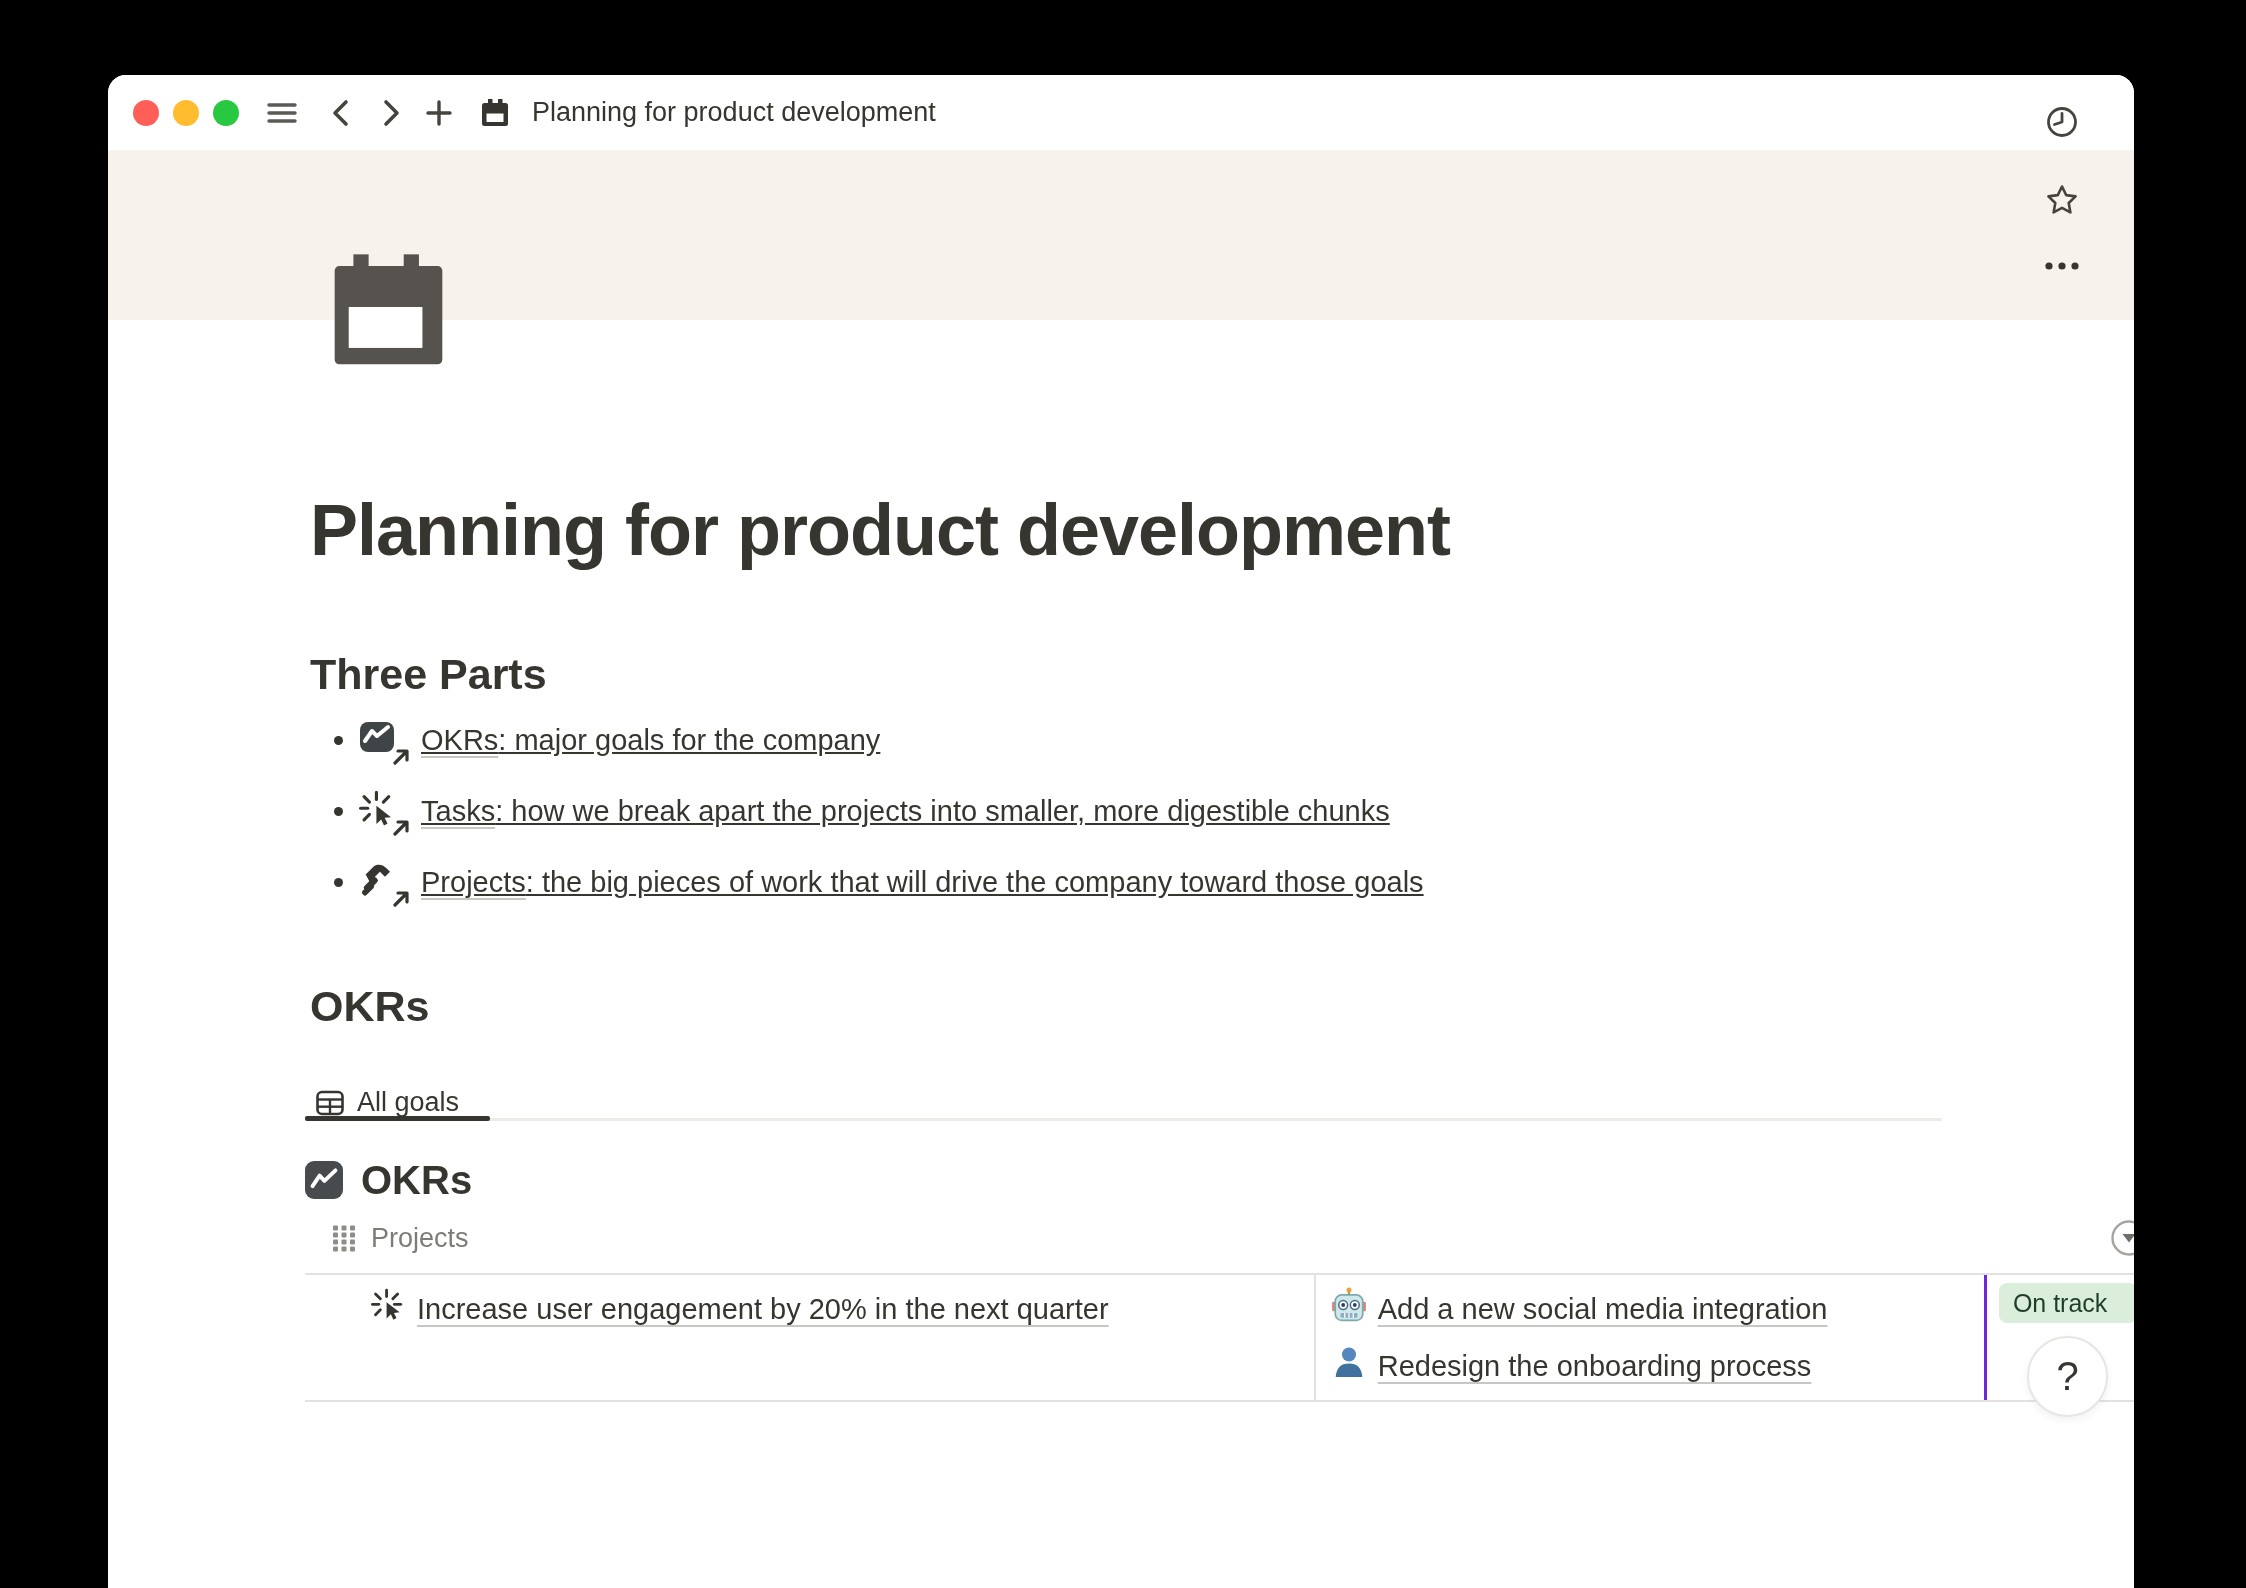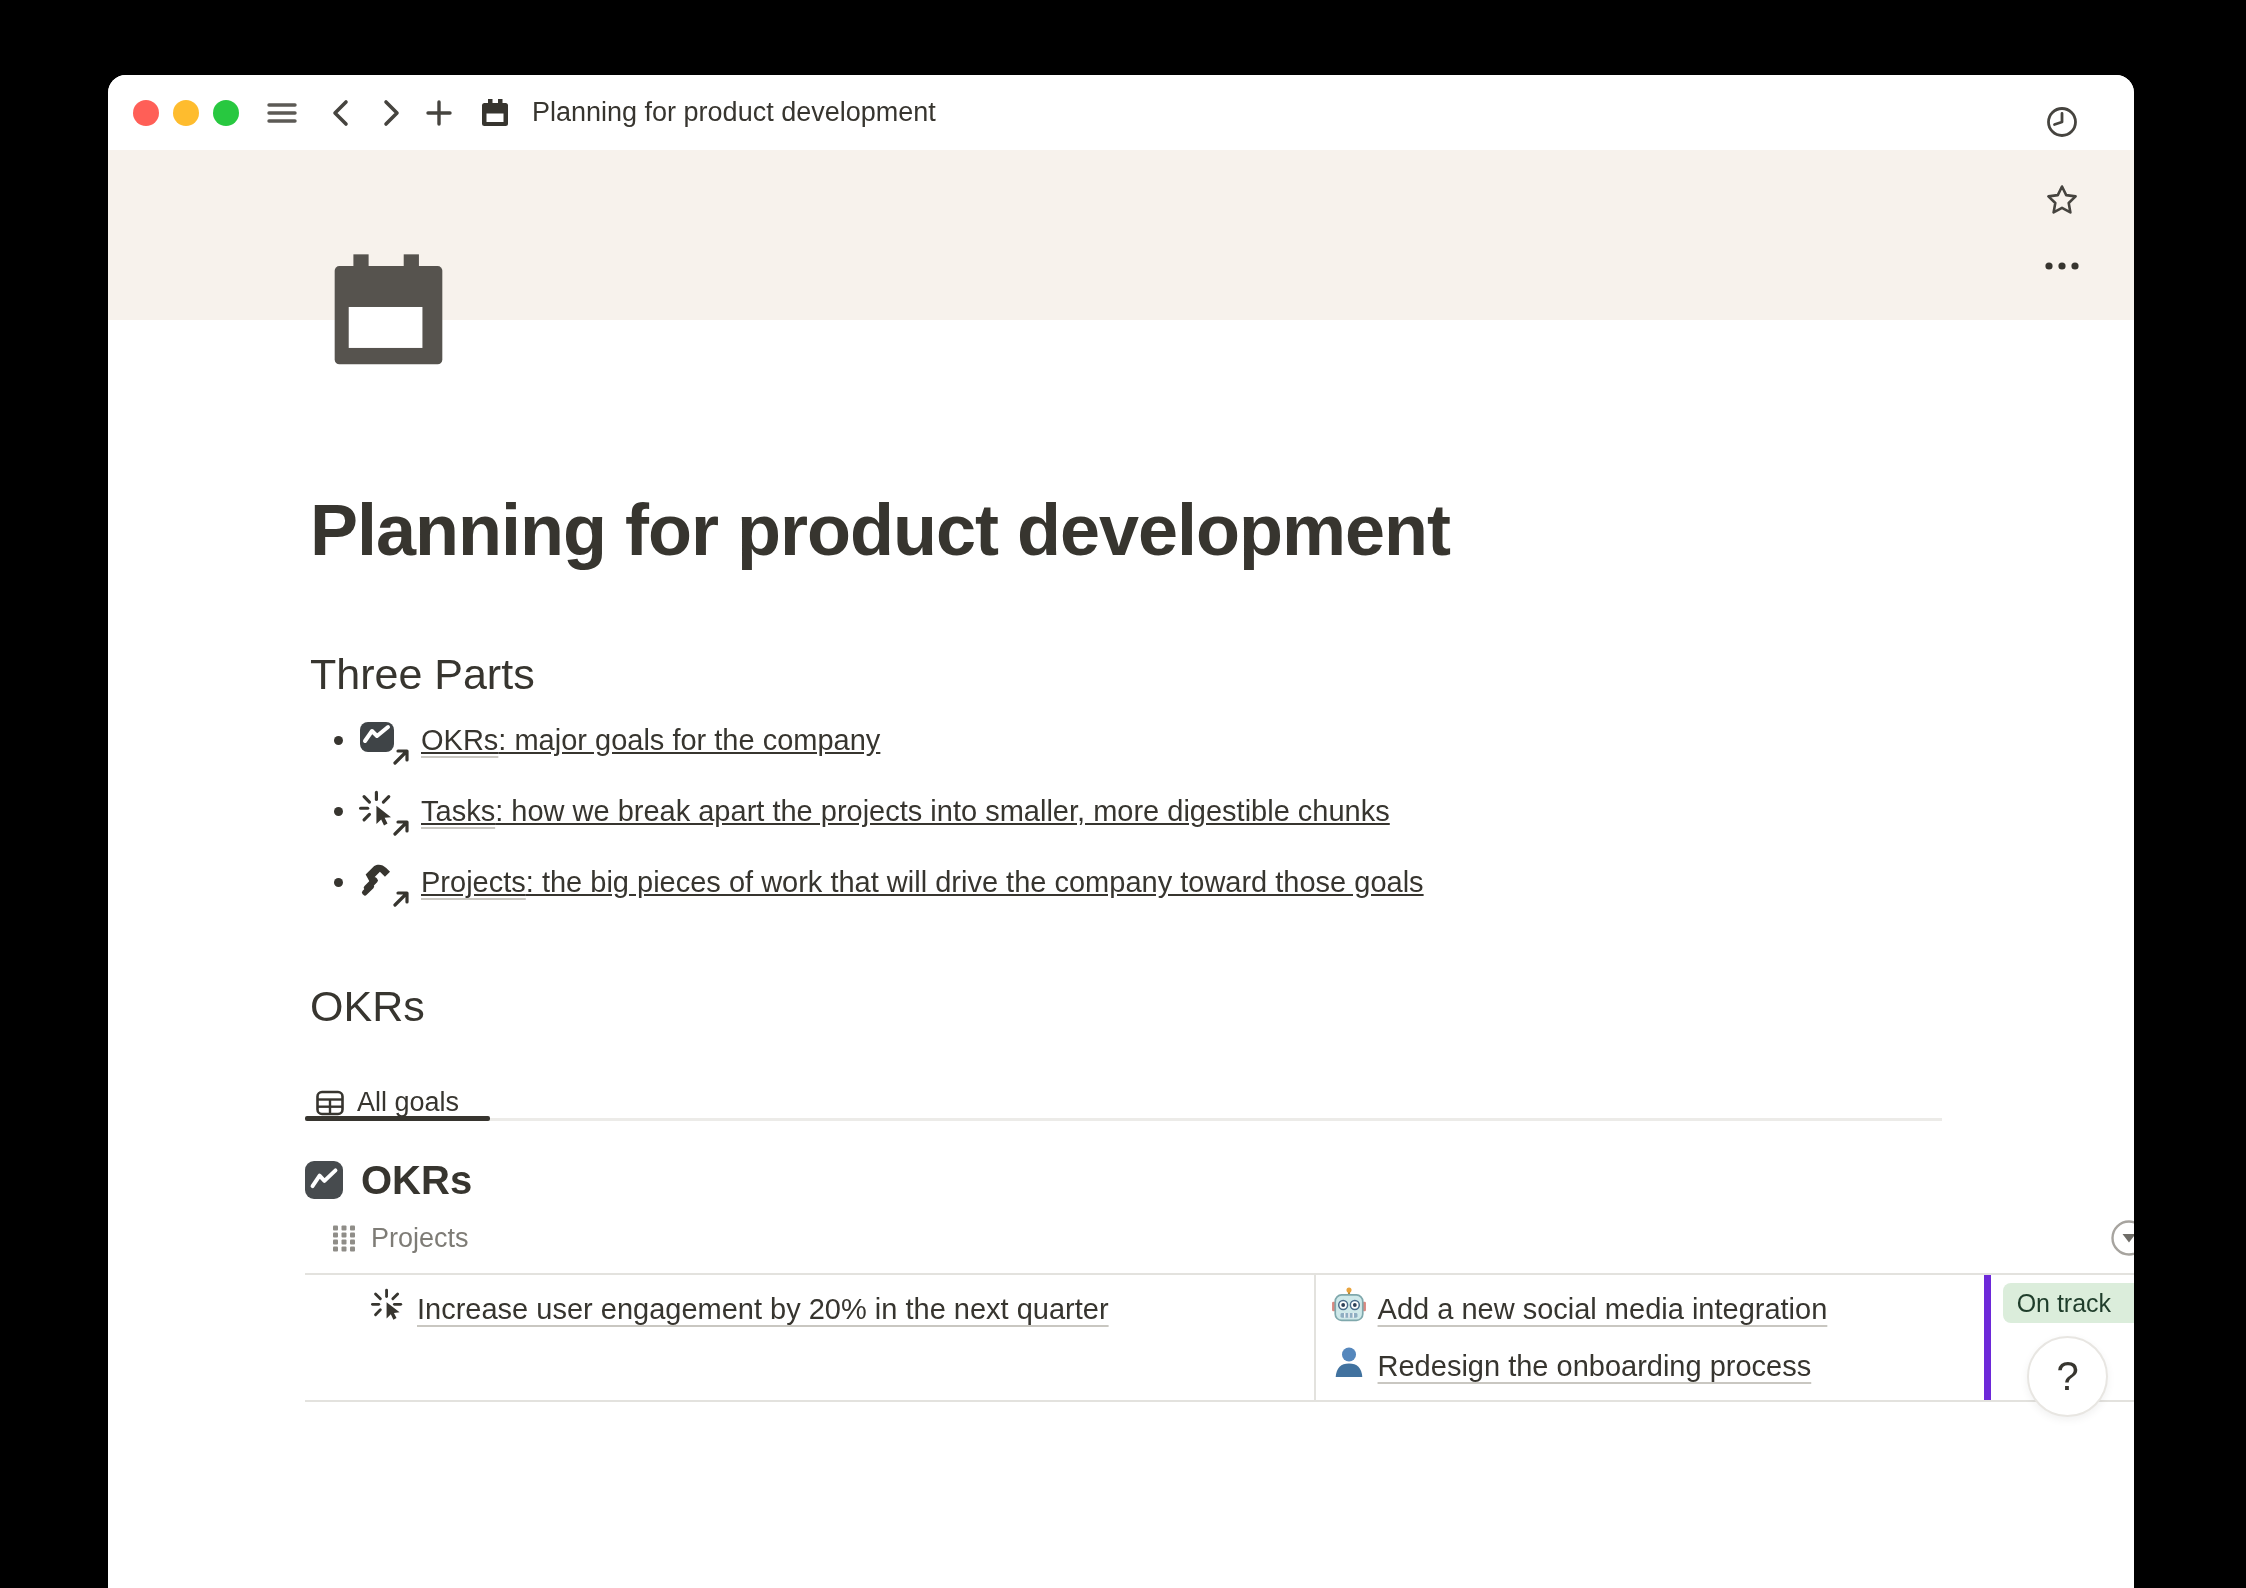--- a/index.html
+++ b/index.html
@@ -16,21 +16,21 @@
   .tb-title{margin-left:21px;font-size:27px;color:#37352F;white-space:nowrap;}
   .tb-spacer{flex:1;}
   .tb-right{display:flex;align-items:center;gap:42px;flex-direction:column;}
   .share{font-size:27px;font-weight:500;color:#37352F;}
   
   .cover{height:170px;background:#F7F2EC;}
   .page-icon{position:absolute;left:222px;top:178px;width:117px;height:115px;z-index:3;}
   
   .content{position:relative;padding:0 0 0 202px;}
   .page-title{margin:167px 0 0 0;font-size:72px;line-height:86px;font-weight:700;letter-spacing:-1px;color:#37352F;}
-  h2.sec{margin:75px 0 0 0;font-size:43px;line-height:52px;font-weight:400;color:#37352F;}
+  h2.sec{margin:75px 0 0 0;font-size:43px;line-height:52px;font-weight:700;color:#37352F;}
   ul.parts{list-style:none;margin:17px 0 0 0;padding:0;text-decoration:underline;}
   ul.parts li{display:flex;align-items:center;line-height:44px;font-size:29px;margin-bottom:25px;}
   .dot{width:9px;height:9px;border-radius:50%;background:#37352F;margin:0 0 0 24px;flex:0 0 auto;}
   .li-icon{position:relative;width:50px;height:46px;margin-left:16px;flex:0 0 auto;}
   .li-icon .main{position:absolute;left:0;top:2px;}
   .li-icon .mention{position:absolute;right:-2px;bottom:-4px;}
   .inline-link{color:#37352F;text-decoration:underline;text-decoration-color:#C9C7C1;text-underline-offset:6px;text-decoration-thickness:2px;}
   .li-text{margin-left:12px;white-space:nowrap;}
   
   .tabrow{position:relative;margin:34px 0 0 -5px;width:1637px;height:52px;border-bottom:3px solid #ECEBE8;}
@@ -44,21 +44,21 @@
   .table{margin-left:-5px;width:1829px;}
   .thead{position:relative;display:flex;height:70px;align-items:center;border-bottom:2px solid #E3E2DE;color:#7E7C76;font-size:27px;}
   .th{display:flex;align-items:center;gap:13px;}
   .th.goal{width:1072px;padding-left:65px;box-sizing:border-box;}
   .th.projects{width:714px;padding-left:25px;box-sizing:border-box;}
   .th-extra{position:absolute;left:1805px;top:50%;transform:translateY(-50%);}
   .trow{position:relative;display:flex;border-bottom:2px solid #E3E2DE;min-height:112px;}
   .td{box-sizing:border-box;padding-top:12px;padding-bottom:12px;font-size:29px;font-weight:500;}
   .td.goal{width:1072px;padding-left:65px;}
   .td.projects{width:714px;padding-left:15px;border-left:2px solid #E3E2DE;display:flex;flex-direction:column;row-gap:13px;}
-  .td.status{width:160px;border-left:7px solid #6d28d9;position:relative;}
+  .td.status{width:160px;border-left:3px solid #6d28d9;position:relative;}
   .cell-line{display:flex;align-items:flex-start;gap:11px;line-height:44px;white-space:nowrap;}
   .cell-link{color:#37352F;text-decoration:underline;text-decoration-color:#C9C7C1;text-underline-offset:6px;text-decoration-thickness:2px;}
   .emoji{width:36px;height:36px;flex:0 0 auto;display:flex;align-items:center;justify-content:center;}
   .pill{position:absolute;left:12px;top:8px;height:40px;display:inline-flex;align-items:center;padding:0 14px;
         border-radius:8px;background:#DBEDDB;color:#1F3D2B;font-size:25px;font-weight:500;white-space:nowrap;width:110px;}
   
   .help{position:absolute;left:1919px;top:1261px;width:77px;height:77px;border-radius:50%;background:#fff;
         border:2px solid #E8E6E2;box-shadow:0 3px 8px rgba(0,0,0,0.06);display:flex;align-items:center;justify-content:center;
         font-size:40px;font-weight:500;color:#37352F;z-index:5;}
   svg{display:block;}

